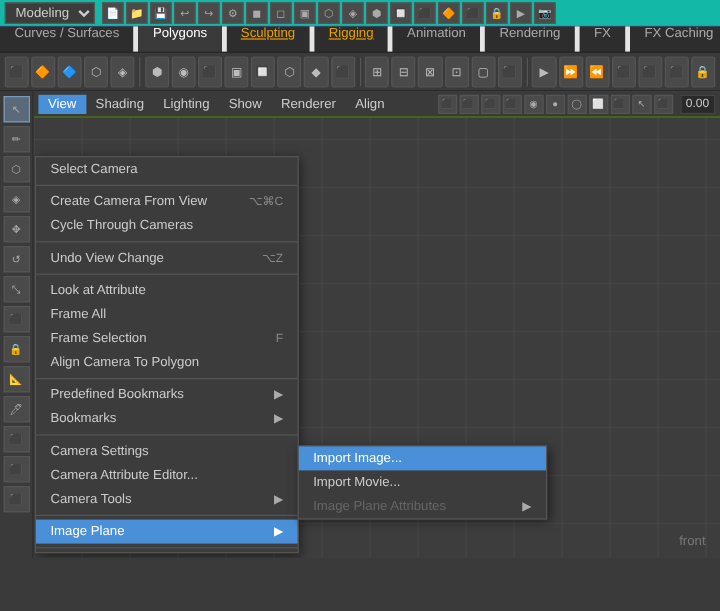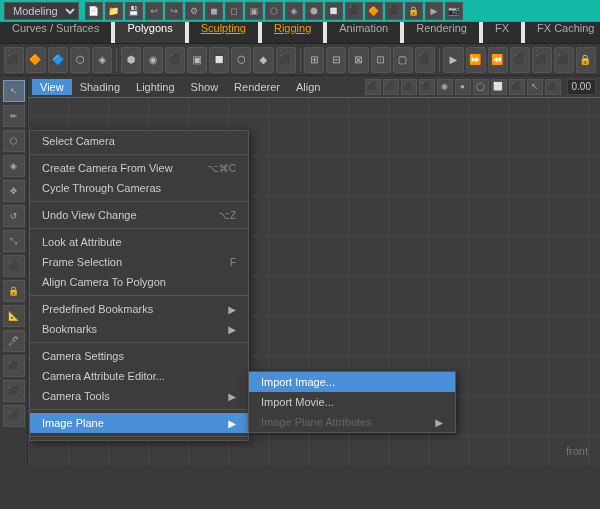--- a/index.html
+++ b/index.html
@@ -426,20 +426,23 @@
         <div class="dropdown-sep"></div>
         <div class="dropdown-item">
           <span>Undo View Change</span>
           <span class="shortcut">⌥Z</span>
         </div>
         <div class="dropdown-sep"></div>
         <div class="dropdown-item">
           <span>Look at Attribute</span>
         </div>
         <div class="dropdown-item">
+          <span>Frame All</span>
+        </div>
+        <div class="dropdown-item">
           <span>Frame Selection</span>
           <span class="shortcut">F</span>
         </div>
         <div class="dropdown-item">
           <span>Align Camera To Polygon</span>
         </div>
         <div class="dropdown-sep"></div>
         <div class="dropdown-item">
           <span>Predefined Bookmarks</span>
           <span class="arrow-right">▶</span>

